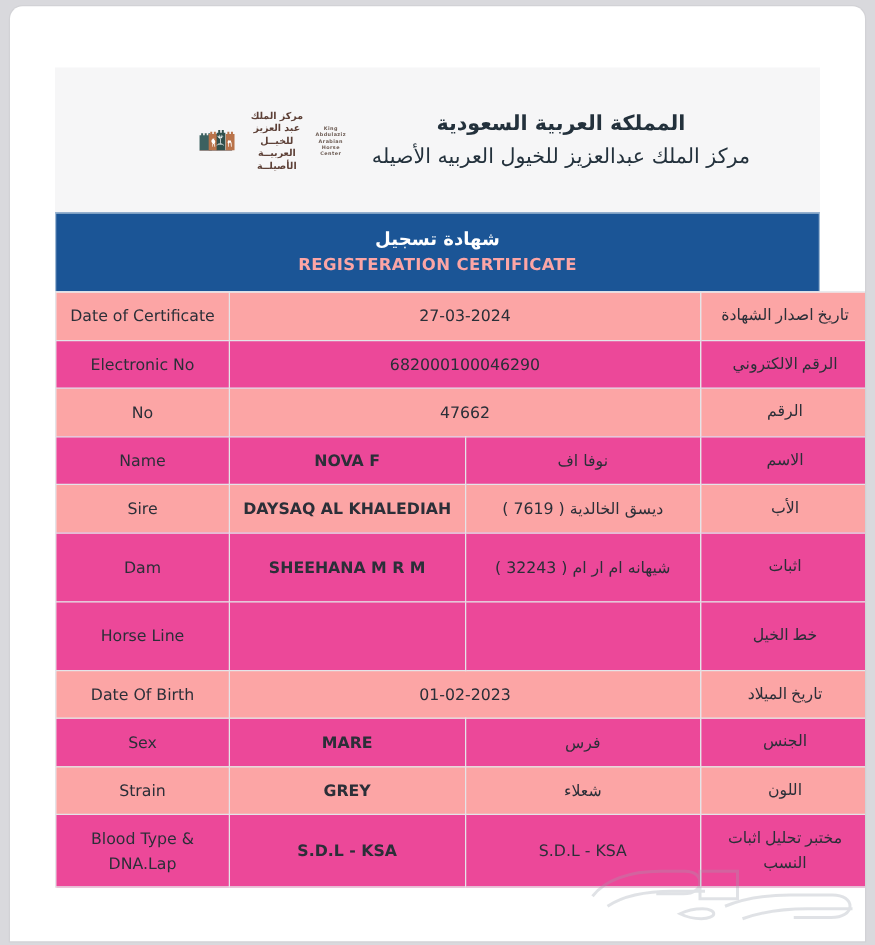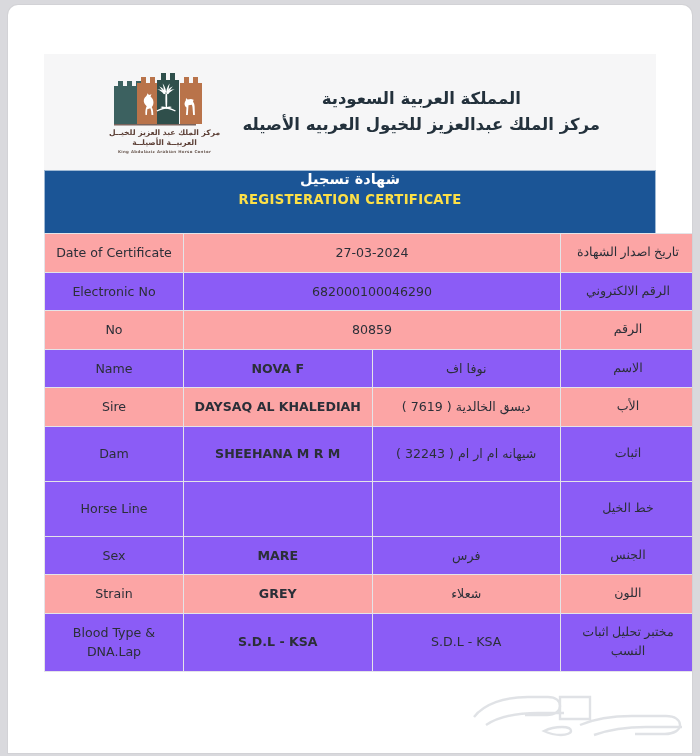--- a/index.html
+++ b/index.html
@@ -55,29 +55,29 @@
     margin-left: 18px;
   }
   .org-title-1 {
     font-size: 16.5px;
     font-weight: 700;
     letter-spacing: 0;
     line-height: 1.6;
   }
   .org-title-2 {
     font-size: 16.5px;
-    font-weight: 700;
+    font-weight: 400;
     line-height: 1.6;
   }
 
   
   .emblem-wrap {
     width: 120px;
     display: flex;
-    flex-direction: column;
+    flex-direction: row;
     align-items: center;
     justify-content: center;
   }
   .emblem-mark { display:block; }
   .emblem-caption-ar {
     direction: rtl;
     color: #5d4037;
     font-size: 7.6px;
     font-weight: 700;
     line-height: 1.32;
@@ -98,30 +98,31 @@
   
   .cert-banner {
     background: #1b5596;
     height: 63px;
     border: 1px solid #9fb9d4;
     border-bottom: none;
     box-sizing: border-box;
     display: flex;
     flex-direction: column;
     align-items: center;
+    justify-content: center;
     gap: 5px;
   }
   .banner-ar {
     color: #ffffff;
     direction: rtl;
     font-size: 14.5px;
     font-weight: 700;
   }
   .banner-en {
-    color: #fde047;
+    color: #fca5a5;
     font-size: 13.2px;
     font-weight: 700;
     letter-spacing: .3px;
   }
 
   
   table.cert-table {
     width: 612px;
     border-collapse: collapse;
     table-layout: fixed;
@@ -134,21 +135,21 @@
     vertical-align: middle;
     padding: 9px 6px;
     line-height: 1.55;
   }
   td.c-en-label { width: 126px; font-weight: 400; }
   td.c-en-val   { width: 228px; font-weight: 700; }
   td.c-ar-val   { width: 136px; direction: rtl; font-weight: 400; }
   td.c-ar-label { width: 122px; direction: rtl; font-weight: 400; font-family: Liberation Serif, serif; }
   td.c-val-span { width: 364px; }
 
-  tr.row-shade td { background: #8b5cf6; }
+  tr.row-shade td { background: #ec4899; }
   tr.row-plain td { background: #fca5a5; }
 
   tr.r-tall td { height: 36px; }
   .cell-multiline { line-height: 1.85; }
 
   
   .watermark {
     position: absolute;
     right: -6px;
     bottom: 6px;
@@ -228,21 +229,21 @@
         </tr>
 
         <tr class="row-shade">
           <td class="c-en-label">Electronic No</td>
           <td class="c-val-span" colspan="2">682000100046290</td>
           <td class="c-ar-label">الرقم الالكتروني</td>
         </tr>
 
         <tr class="row-plain">
           <td class="c-en-label">No</td>
-          <td class="c-val-span" colspan="2">80859</td>
+          <td class="c-val-span" colspan="2">47662</td>
           <td class="c-ar-label">الرقم</td>
         </tr>
 
         <tr class="row-shade">
           <td class="c-en-label">Name</td>
           <td class="c-en-val">NOVA F</td>
           <td class="c-ar-val">نوفا اف</td>
           <td class="c-ar-label">الاسم</td>
         </tr>
 
@@ -261,20 +262,25 @@
         </tr>
 
 
         <tr class="row-shade r-tall">
           <td class="c-en-label">Horse Line</td>
           <td class="c-en-val"></td>
           <td class="c-ar-val"></td>
           <td class="c-ar-label">خط الخيل</td>
         </tr>
 
+        <tr class="row-plain">
+          <td class="c-en-label">Date Of Birth</td>
+          <td class="c-val-span" colspan="2">01-02-2023</td>
+          <td class="c-ar-label">تاريخ الميلاد</td>
+        </tr>
 
         <tr class="row-shade">
           <td class="c-en-label">Sex</td>
           <td class="c-en-val">MARE</td>
           <td class="c-ar-val">فرس</td>
           <td class="c-ar-label">الجنس</td>
         </tr>
 
         <tr class="row-plain">
           <td class="c-en-label">Strain</td>

